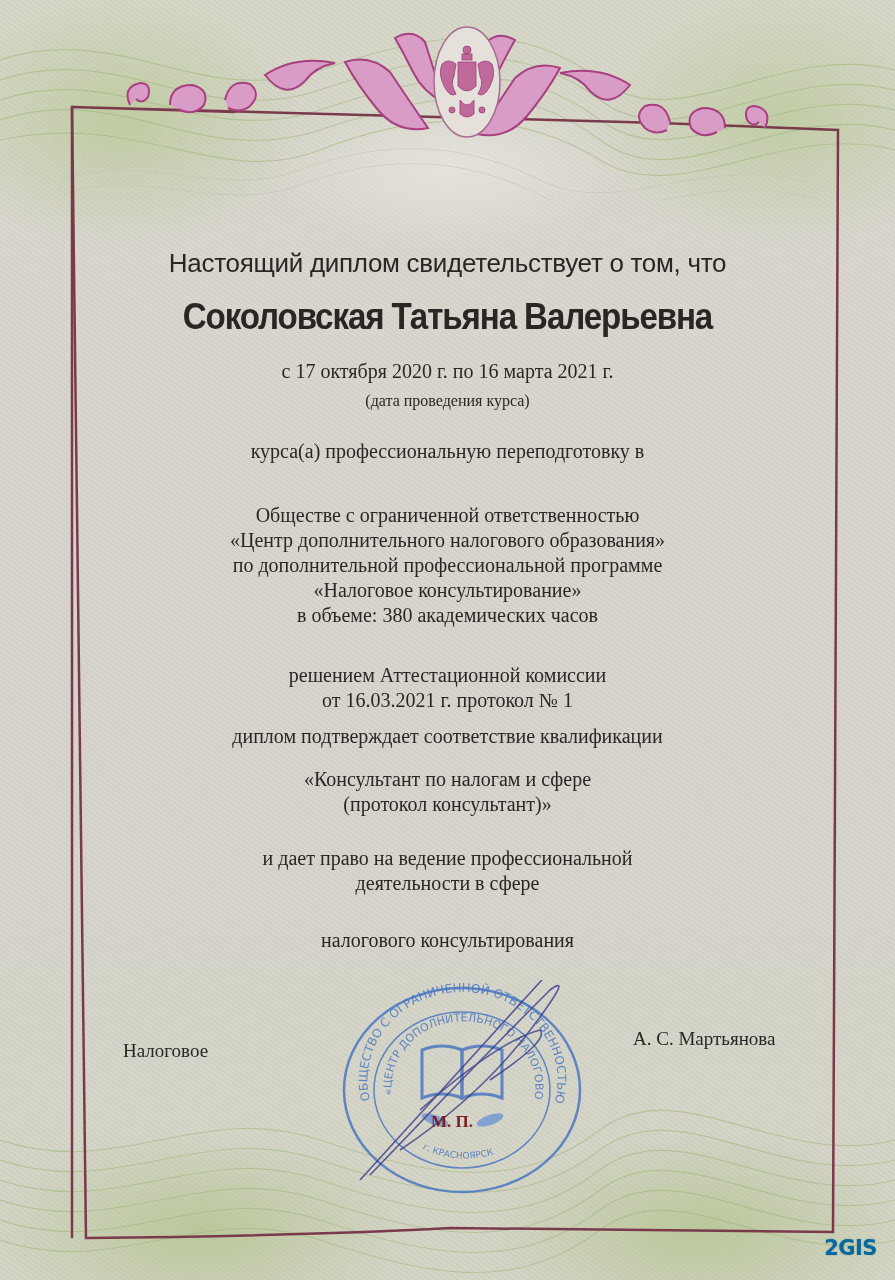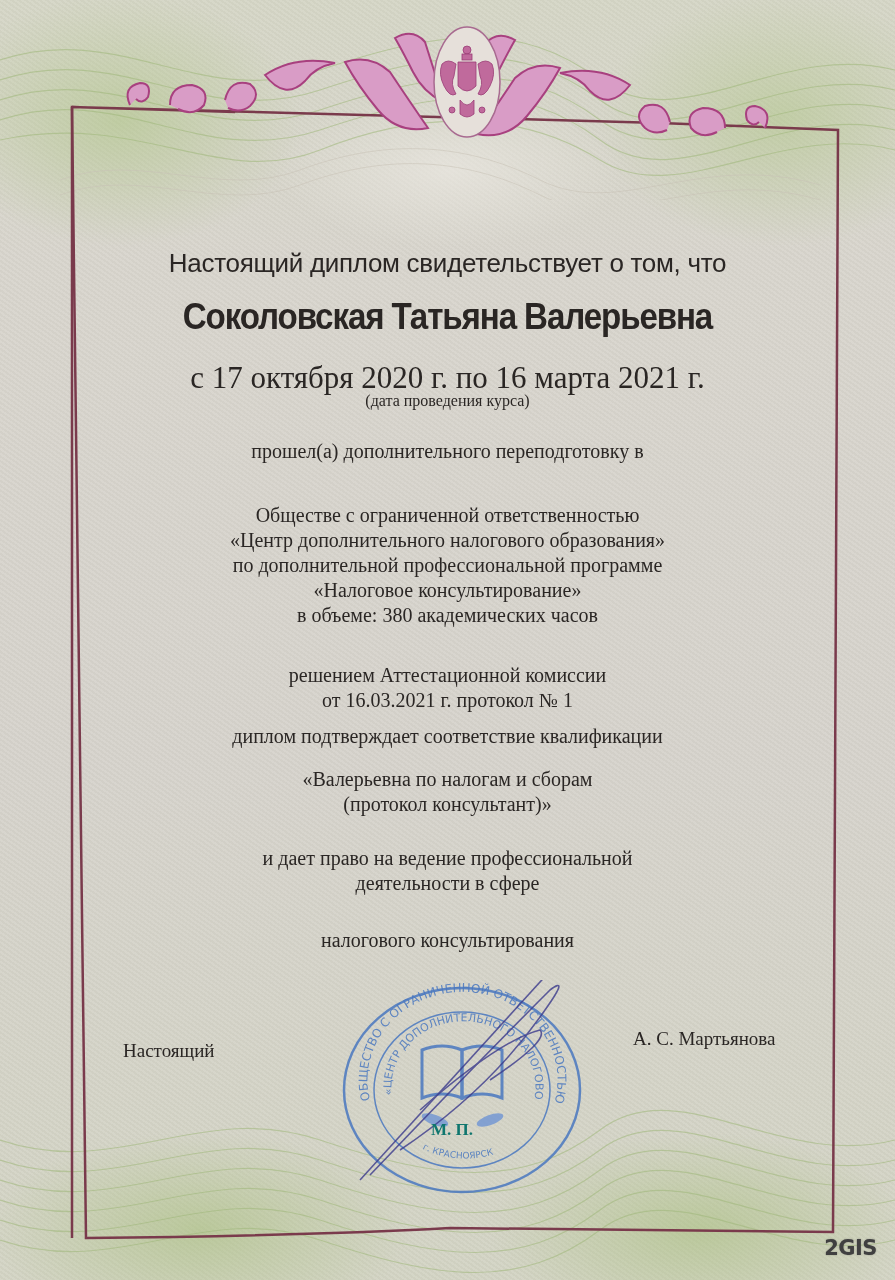--- a/index.html
+++ b/index.html
@@ -23,31 +23,31 @@
   .guilloche {
     position: absolute; left: 0; right: 0; height: 200px; opacity: 0.55;
   }
   .guilloche.top { top: 0; }
   .guilloche.bottom { bottom: 0; }
   .ornament { position: absolute; left: 0; top: 0; width: 895px; height: 150px; }
   .content { position: absolute; left: 0; right: 0; top: 0; text-align: center; }
   .line { position: absolute; left: 0; right: 0; text-align: center; white-space: nowrap; }
   .intro { top: 248px; font-size: 26px; font-family: "Liberation Sans Narrow","Liberation Sans", sans-serif; letter-spacing: -0.3px; }
   .name { top: 296px; font-size: 36px; font-weight: bold; font-family: "Liberation Sans", sans-serif; letter-spacing: -1.2px; transform: scaleX(0.92); }
-  .dates { top: 360px; font-size: 31px; }
+  .dates { top: 360px; font-size: 20px; }
   .dates-note { top: 392px; font-size: 16px; }
   .body-txt { font-size: 20px; }
   .sig { position: absolute; font-size: 19px; }
   .director { left: 123px; top: 1040px; }
   .signer { left: 619px; top: 1028px; margin-left: 14px; }
   .stamp { position: absolute; left: 340px; top: 980px; width: 245px; height: 215px; }
-  .mp { position: absolute; left: 431px; top: 1112px; font-size: 17px; font-weight: bold; color: #0f766e; margin-top: 8px; }
+  .mp { position: absolute; left: 431px; top: 1112px; font-size: 17px; font-weight: bold; color: #7f1d1d; }
   .watermark {
     position: absolute; right: 18px; top: 1236px; font-family: "DejaVu Sans", sans-serif;
-    font-weight: bold; font-size: 21px; color: #404040; letter-spacing: -0.5px;
+    font-weight: bold; font-size: 21px; color: #0369a1; letter-spacing: -0.5px;
     text-shadow: 0 0 2px rgba(0,0,0,0.25);
   }
 </style>
 </head>
 <body>
 
 <div class="paper"></div>
 
 <svg class="guilloche top" viewBox="0 0 895 200" preserveAspectRatio="none">
   <g fill="none" stroke="#9fb77a" stroke-width="1.2">
@@ -109,42 +109,42 @@
     <circle cx="482" cy="110" r="3"></circle>
   </g>
 </svg>
 
 <div class="content">
   <div class="line intro">Настоящий диплом свидетельствует о том, что</div>
   <div class="line name">Соколовская Татьяна Валерьевна</div>
   <div class="line dates">с  17 октября 2020 г.  по 16 марта 2021 г.</div>
   <div class="line dates-note">(дата проведения курса)</div>
 
-  <div class="line body-txt" style="top:440px">прошел(а) дополнительного переподготовку в</div>
+  <div class="line body-txt" style="top:440px">курса(а) профессиональную переподготовку в</div>
 
   <div class="line body-txt" style="top:504px">Обществе с ограниченной ответственностью</div>
   <div class="line body-txt" style="top:529px">«Центр дополнительного налогового образования»</div>
   <div class="line body-txt" style="top:554px">по дополнительной профессиональной программе</div>
   <div class="line body-txt" style="top:579px">«Налоговое консультирование»</div>
   <div class="line body-txt" style="top:604px">в объеме: 380 академических часов</div>
 
   <div class="line body-txt" style="top:664px">решением Аттестационной комиссии</div>
   <div class="line body-txt" style="top:689px">от 16.03.2021 г. протокол № 1</div>
 
   <div class="line body-txt" style="top:725px">диплом подтверждает соответствие квалификации</div>
-  <div class="line body-txt" style="top:768px">«Валерьевна по налогам и сборам</div>
+  <div class="line body-txt" style="top:768px">«Консультант по налогам и сфере</div>
   <div class="line body-txt" style="top:793px">(протокол консультант)»</div>
 
   <div class="line body-txt" style="top:847px">и дает право на ведение профессиональной</div>
   <div class="line body-txt" style="top:872px">деятельности в сфере</div>
 
   <div class="line body-txt" style="top:929px">налогового консультирования</div>
 </div>
 
-<div class="sig director">Настоящий</div>
+<div class="sig director">Налоговое</div>
 <div class="sig signer">А. С. Мартьянова</div>
 
 <svg class="stamp" viewBox="0 0 245 215">
   <defs>
     <path id="outerArc" d="M30,120 A95,88 0 1,1 215,120"></path>
     <path id="innerArc" d="M52,115 A72,66 0 1,1 195,115"></path>
     <path id="bottomArc" d="M60,150 A72,50 0 0,0 190,150"></path>
   </defs>
   <g fill="none" stroke="#4a78c0" stroke-width="2.5" opacity="0.85">
     <ellipse cx="122" cy="110" rx="118" ry="102"></ellipse>

